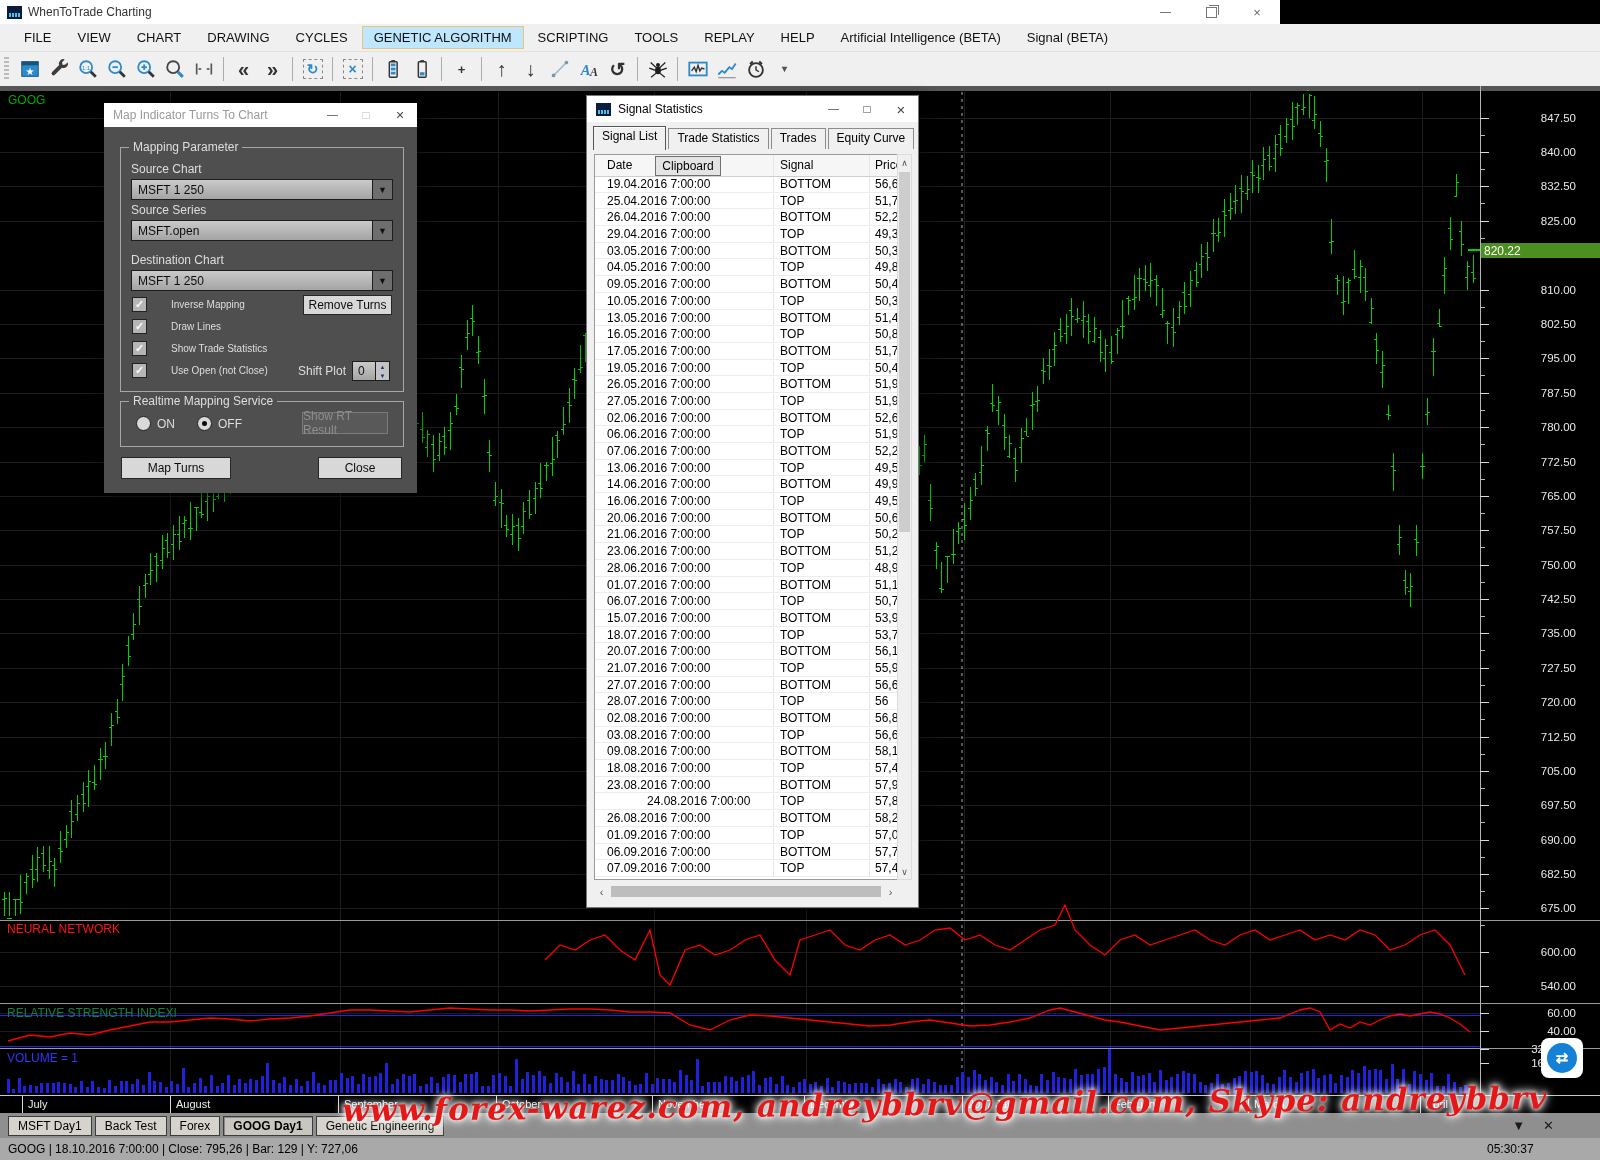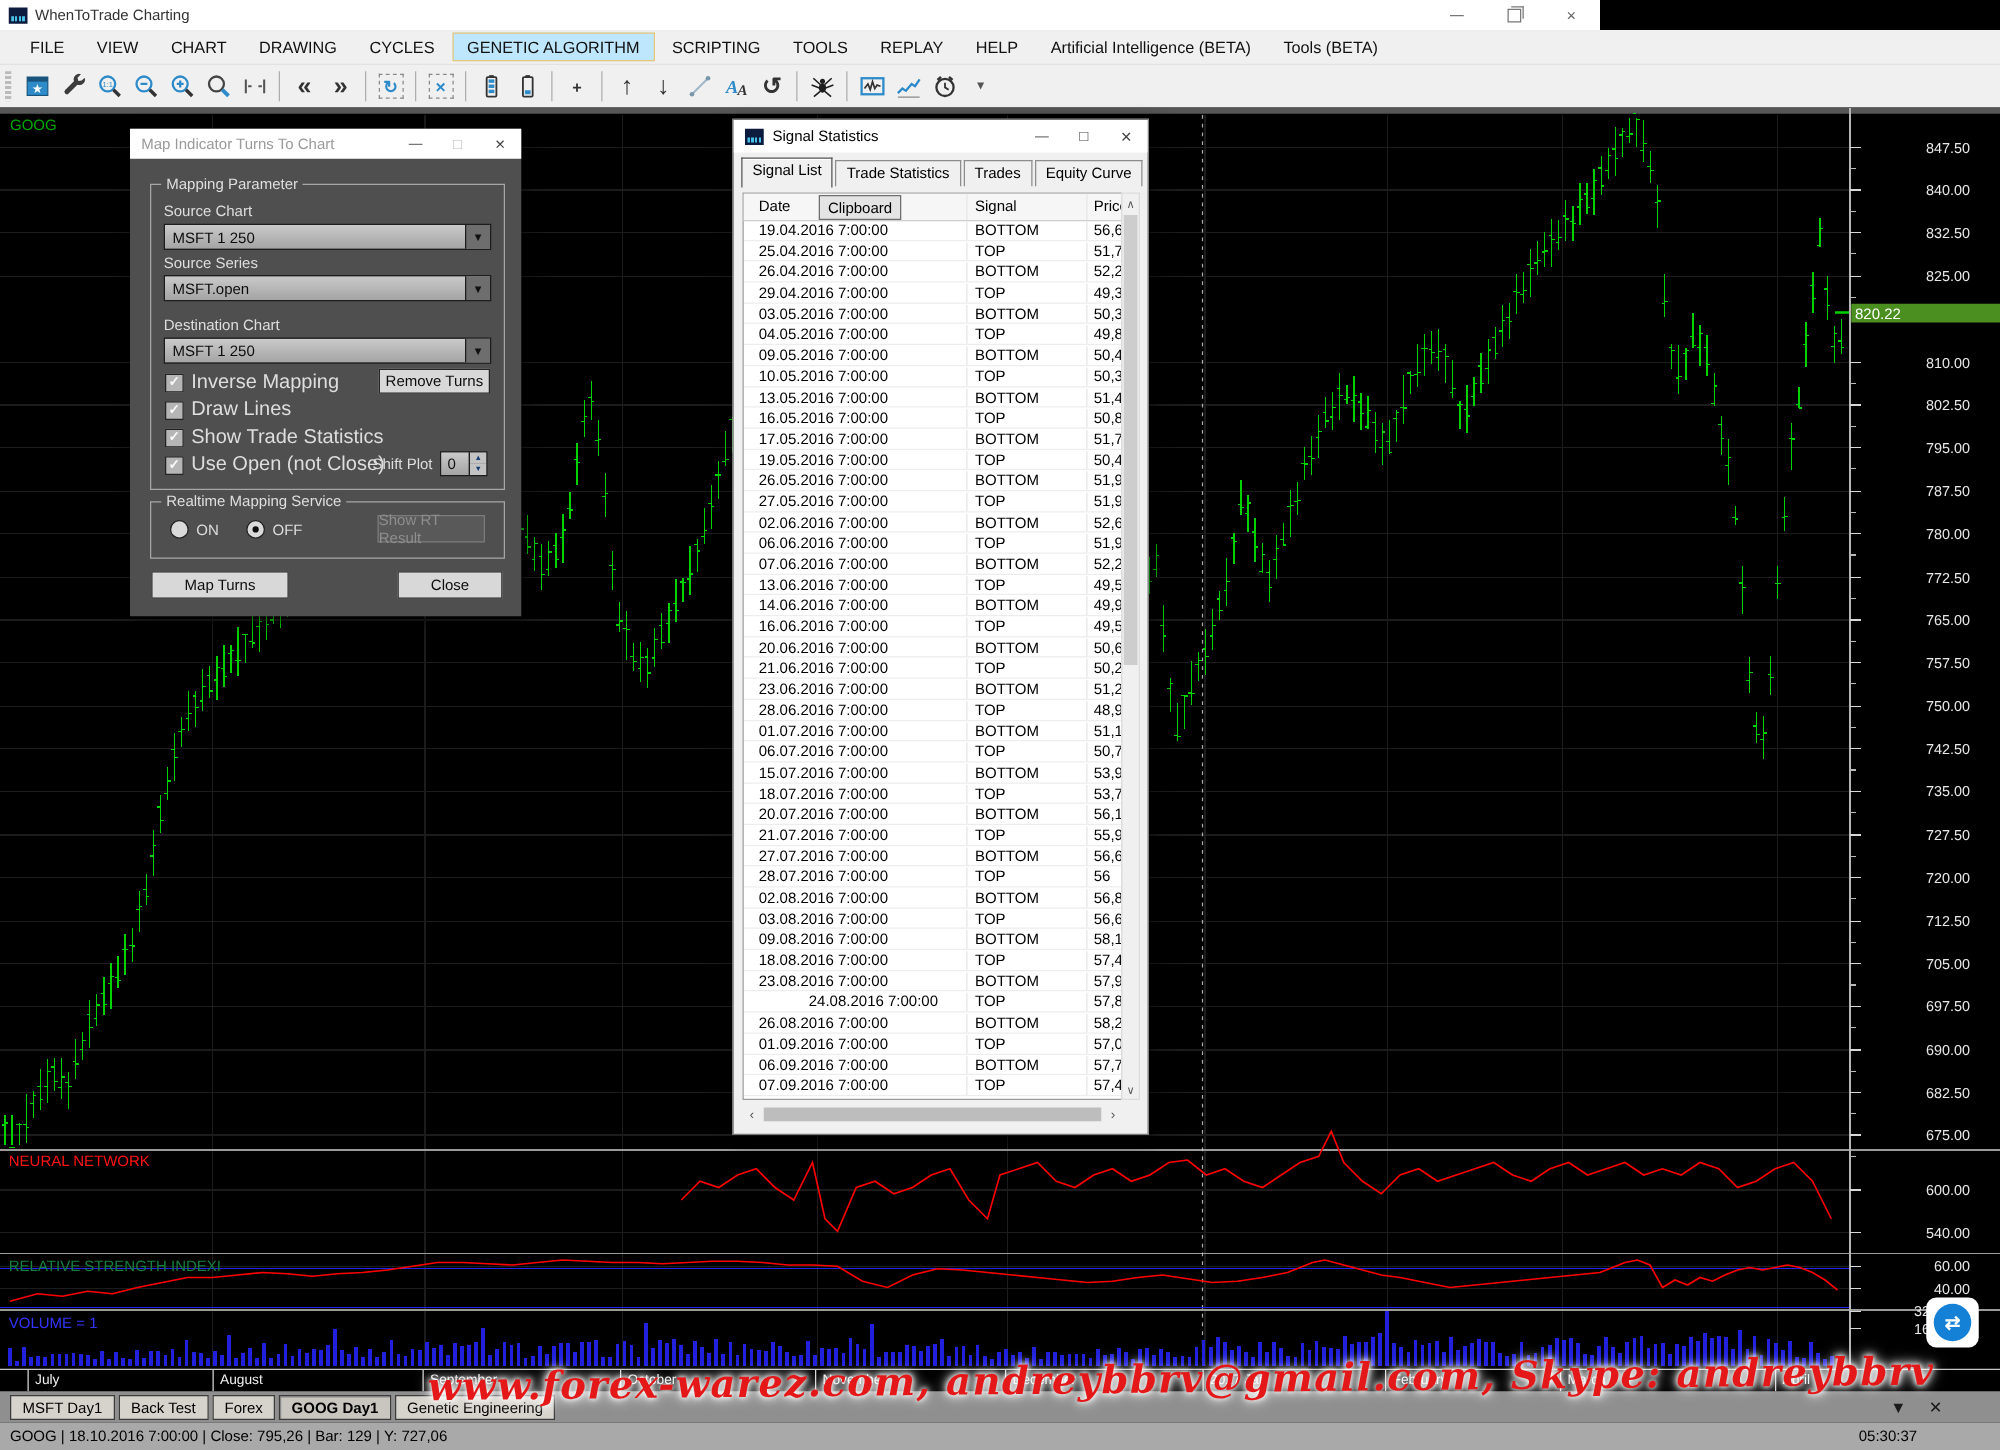--- a/index.html
+++ b/index.html
@@ -75,21 +75,21 @@
   .dlg-map .dlg-title{color:#9a9a9a;}
   .grpbox{position:absolute;border:1px solid #a6a6a6;}
   .grpbox .grp-title{position:absolute;top:-8px;left:8px;background:#4f4f4f;padding:0 4px;font-size:12px;color:#dedede;}
   .fld-label{position:absolute;font-size:12px;color:#dedede;}
   .combo{position:absolute;height:21px;background:linear-gradient(#cacaca,#a4a4a4);border:1px solid #1d1d1d;display:flex;align-items:center;box-sizing:border-box;}
   .combo .val{font-size:12px;color:#0d0d0d;margin-left:6px;flex:1;}
   .combo .dd{width:19px;height:100%;background:#6e6e6e;border-left:1px solid #1d1d1d;display:flex;align-items:center;justify-content:center;color:#101010;font-size:9px;}
   .chk-row{position:absolute;display:flex;align-items:center;}
   .chk{width:13px;height:13px;background:#b5b5b5;border:1px solid #222;display:flex;align-items:center;justify-content:center;
     color:#fafafa;font-size:11px;font-weight:bold;line-height:1;}
-  .chk-label{font-size:16px;color:#dedede;margin-left:6px;}
+  .chk-label{font-size:10px;color:#dedede;margin-left:24px;}
   .btn-gray{position:absolute;background:#d8d8d8;border:1px solid #262626;color:#0d0d0d;font-size:12px;display:flex;align-items:center;justify-content:center;box-sizing:border-box;}
   .btn-disabled{background:#595959;color:#8e8e8e;border:1px solid #7b7b7b;}
   .spinner{position:absolute;width:38px;height:20px;display:flex;border:1px solid #1d1d1d;box-sizing:border-box;}
   .spinner .sval{flex:1;background:linear-gradient(#cacaca,#a4a4a4);font-size:12px;color:#111;display:flex;align-items:center;padding-left:5px;}
   .spinner .sarrows{width:13px;display:flex;flex-direction:column;border-left:1px solid #1d1d1d;}
   .spinner .sarrows span{flex:1;background:#c3c3c3;font-size:6px;color:#123d75;display:flex;align-items:center;justify-content:center;}
   .radio-row{position:absolute;display:flex;align-items:center;}
   .radio{width:13px;height:13px;border-radius:50%;background:#d9d9d9;border:1px solid #222;display:flex;align-items:center;justify-content:center;}
   .radio .dot{width:5px;height:5px;border-radius:50%;background:#0c0c0c;}
   .radio-label{font-size:12px;color:#dedede;margin-left:6px;margin-right:22px;}
@@ -140,21 +140,21 @@
       <span class="menu-item">VIEW</span>
       <span class="menu-item">CHART</span>
       <span class="menu-item">DRAWING</span>
       <span class="menu-item">CYCLES</span>
       <span class="menu-item active">GENETIC ALGORITHM</span>
       <span class="menu-item">SCRIPTING</span>
       <span class="menu-item">TOOLS</span>
       <span class="menu-item">REPLAY</span>
       <span class="menu-item">HELP</span>
       <span class="menu-item">Artificial Intelligence (BETA)</span>
-      <span class="menu-item">Tools (BETA)</span>
+      <span class="menu-item">Signal (BETA)</span>
     </nav>
 
   <div class="abs toolbar" id="toolbar">
       <span class="grip"></span>
       <span class="tb-icon">
         <svg viewBox="0 0 24 24">
           <rect x="3" y="4" width="18" height="16" fill="#2e8bc9" stroke="#17537c"></rect>
           <rect x="3" y="4" width="18" height="4" fill="#17537c"></rect>
           <text x="12" y="18" font-size="11" fill="#fff" text-anchor="middle">★</text>
         </svg>

